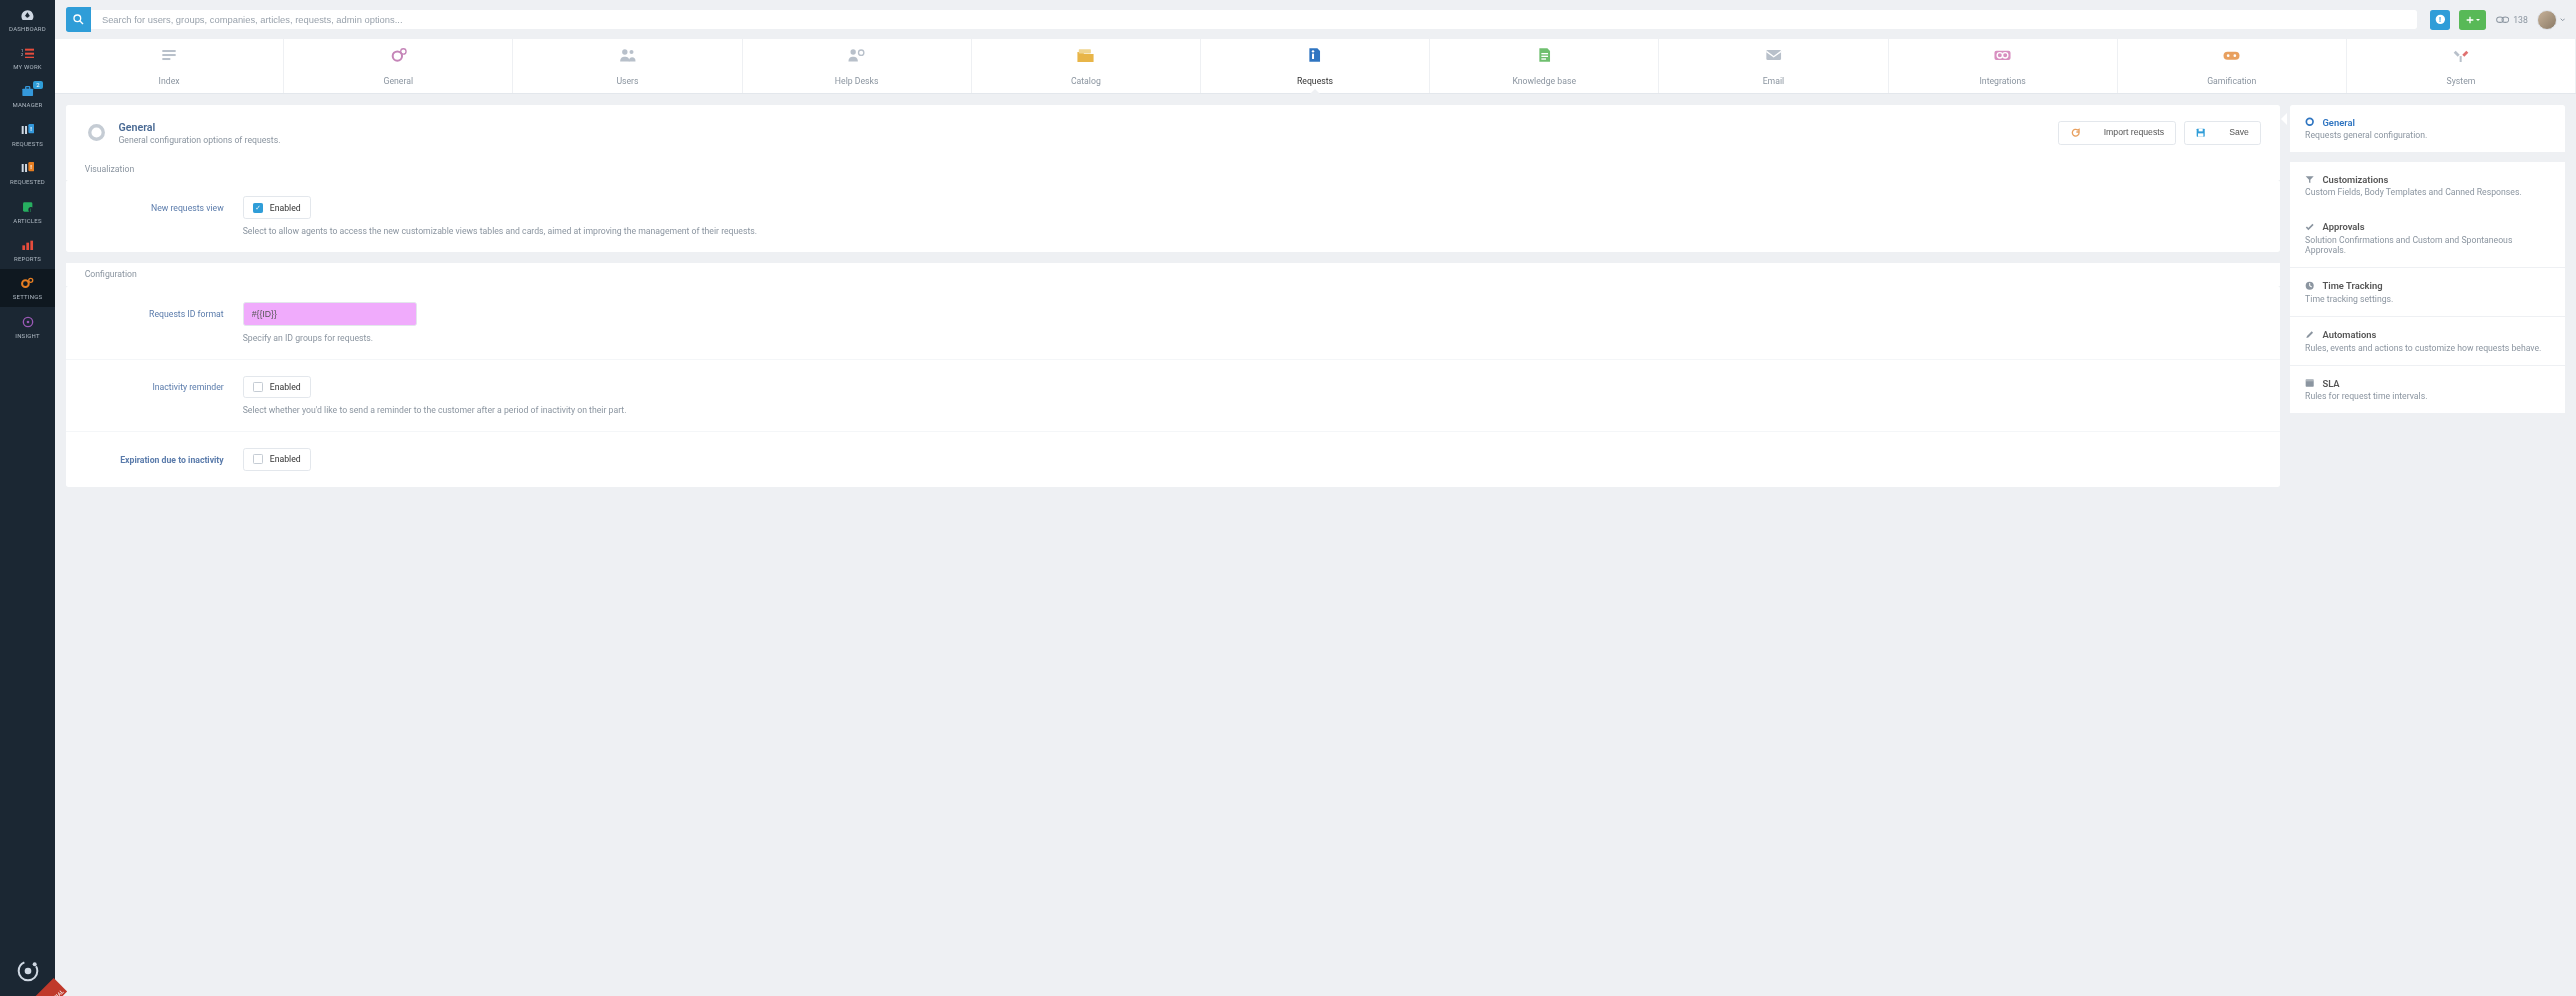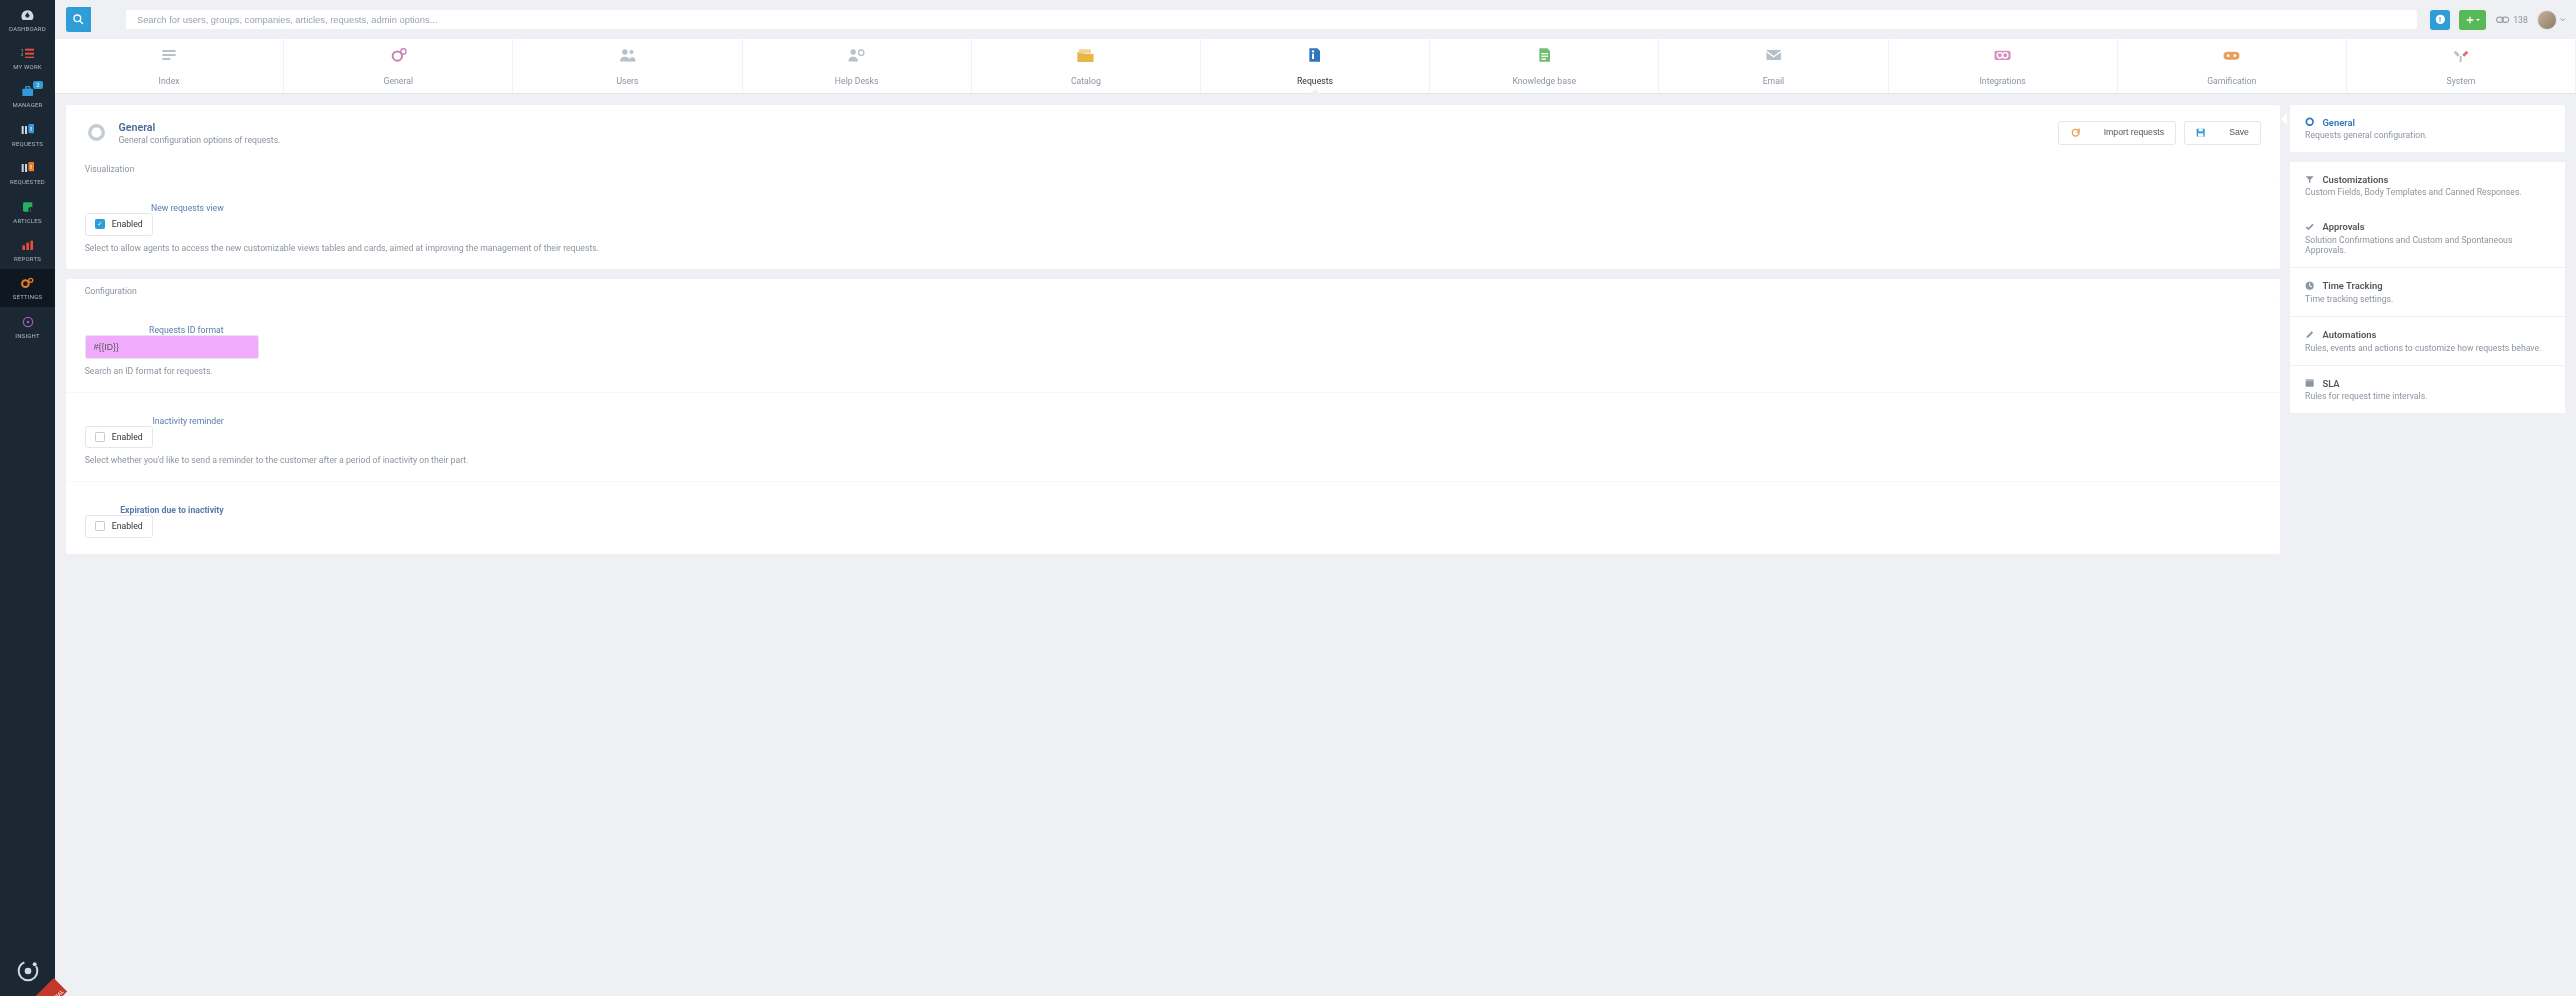--- a/index.html
+++ b/index.html
@@ -22,21 +22,21 @@
 .ic-req { color: #3498db; }
 .ic-rqd { color: #e67e22; }
 .ic-art { color: #27ae60; }
 .ic-rep { color: #e74c3c; }
 .ic-set { color: #e67e22; }
 .ic-ins { color: #9b59b6; }
 
 
 .topbar { position: fixed; left: 55px; right: 0; top: 0; height: 39px; background: #eef0f3; display: flex; align-items: center; padding: 6.7px 10.7px; gap: 0; z-index: 90; }
 .search-btn { width: 25.5px; height: 25.5px; background: #2f9dd8; display: flex; align-items: center; justify-content: center; color: #fff; border-radius: 2.7px 0 0 2.7px; }
-.search-input { flex: 1; height: 19px; border: none; background: #fff; padding: 0 10.7px; font-size: 9.4px; color: #555; border-radius: 0 2.7px 2.7px 0; outline: none; margin-left: 35px; }
+.search-input { flex: 1; height: 19px; border: none; background: #fff; padding: 0 10.7px; font-size: 9.4px; color: #555; border-radius: 0 2.7px 2.7px 0; outline: none; }
 .search-input::placeholder { color: #9aa3ad; }
 .top-actions { display: flex; align-items: center; gap: 9.4px; margin-left: 13.4px; }
 .top-icon-btn { width: 20px; height: 20px; border-radius: 2.7px; display: flex; align-items: center; justify-content: center; color: #fff; cursor: pointer; }
 .top-icon-btn.blue { background: #2f9dd8; }
 .top-icon-btn.green { width: 27px; background: #58b957; position: relative; }
 .top-icon-btn.green::after { content: ""; border-left: 2.7px solid transparent; border-right: 2.7px solid transparent; border-top: 2.7px solid #fff; margin-left: 2.7px; }
 .credits { color: #8b95a0; font-size: 8.7px; display: flex; align-items: center; gap: 4px; }
 .avatar { width: 20px; height: 20px; border-radius: 50%; background: linear-gradient(135deg,#c7b299,#8a7a66); border: 1.3px solid #dfe4ea; }
 .avatar-drop { display: flex; align-items: center; gap: 2.7px; cursor: pointer; }
 
@@ -59,21 +59,21 @@
 .card-header { display: flex; align-items: center; padding: 16px 19px 12px; gap: 10.7px; }
 .card-header-icon { width: 23px; height: 23px; color: #c5ccd4; font-size: 19px; }
 .card-header-text h2 { color: #4a6a94; font-size: 10.7px; font-weight: 600; margin-bottom: 1.3px; }
 .card-header-text p { color: #8b95a0; font-size: 8.7px; }
 .card-header-actions { margin-left: auto; display: flex; gap: 8px; }
 .btn { background: #fff; border: 0.7px solid #e3e7ec; border-radius: 2.7px; padding: 5.4px 10.7px; font-size: 8.7px; color: #555; cursor: pointer; display: flex; align-items: flex-start; gap: 23px; }
 .btn-icon { width: 10.7px; height: 10.7px; display: inline-flex; align-items: center; justify-content: center; }
 
 .section-label { padding: 6.7px 19px; color: #8b95a0; font-size: 8.7px; background: #fff; }
 
-.form-row { display: flex; padding: 16px 19px; border-bottom: 0.7px solid #f4f6f8; flex-direction: column; }
+.form-row { display: flex; padding: 16px 19px; border-bottom: 0.7px solid #f4f6f8; }
 .form-row:last-child { border-bottom: none; }
 .form-label { width: 158px; text-align: right; padding-right: 19px; padding-top: 6.7px; color: #5a7bab; font-size: 8.7px; }
 .form-control { flex: 1; }
 .form-help { color: #8b95a0; font-size: 8.7px; margin-top: 6.7px; }
 .checkbox-chip { display: inline-flex; align-items: center; gap: 6.7px; border: 0.7px solid #e3e7ec; border-radius: 2.7px; padding: 5.4px 9.4px; cursor: pointer; }
 .checkbox-box { width: 10px; height: 10px; border: 0.7px solid #c5ccd4; border-radius: 1.3px; display: flex; align-items: center; justify-content: center; font-size: 6.7px; color: #fff; }
 .checkbox-box.checked { background: #2f9dd8; border-color: #2f9dd8; }
 .text-input { width: 174px; border: 0.7px solid #e3e7ec; border-radius: 2.7px; padding: 6px 8px; font-size: 8.7px; color: #555; background: #f0abfc; outline: none; }
 
 
@@ -400,21 +400,21 @@
 
     <div class="card" style="margin-bottom:0;">
       <div class="section-label">Configuration</div>
     </div>
 
     <div class="card" style="margin-top:0;">
       <div class="form-row">
         <div class="form-label">Requests ID format</div>
         <div class="form-control">
           <input class="text-input" value="#{{ID}}" style="">
-          <div class="form-help">Search an ID format for requests.</div>
+          <div class="form-help">Specify an ID groups for requests.</div>
         </div>
       </div>
       <div class="form-row">
         <div class="form-label">Inactivity reminder</div>
         <div class="form-control">
           <label class="checkbox-chip">
             <span class="checkbox-box"></span>
             <span>Enabled</span>
           </label>
           <div class="form-help">Select whether you'd like to send a reminder to the customer after a period of inactivity on their part.</div>

